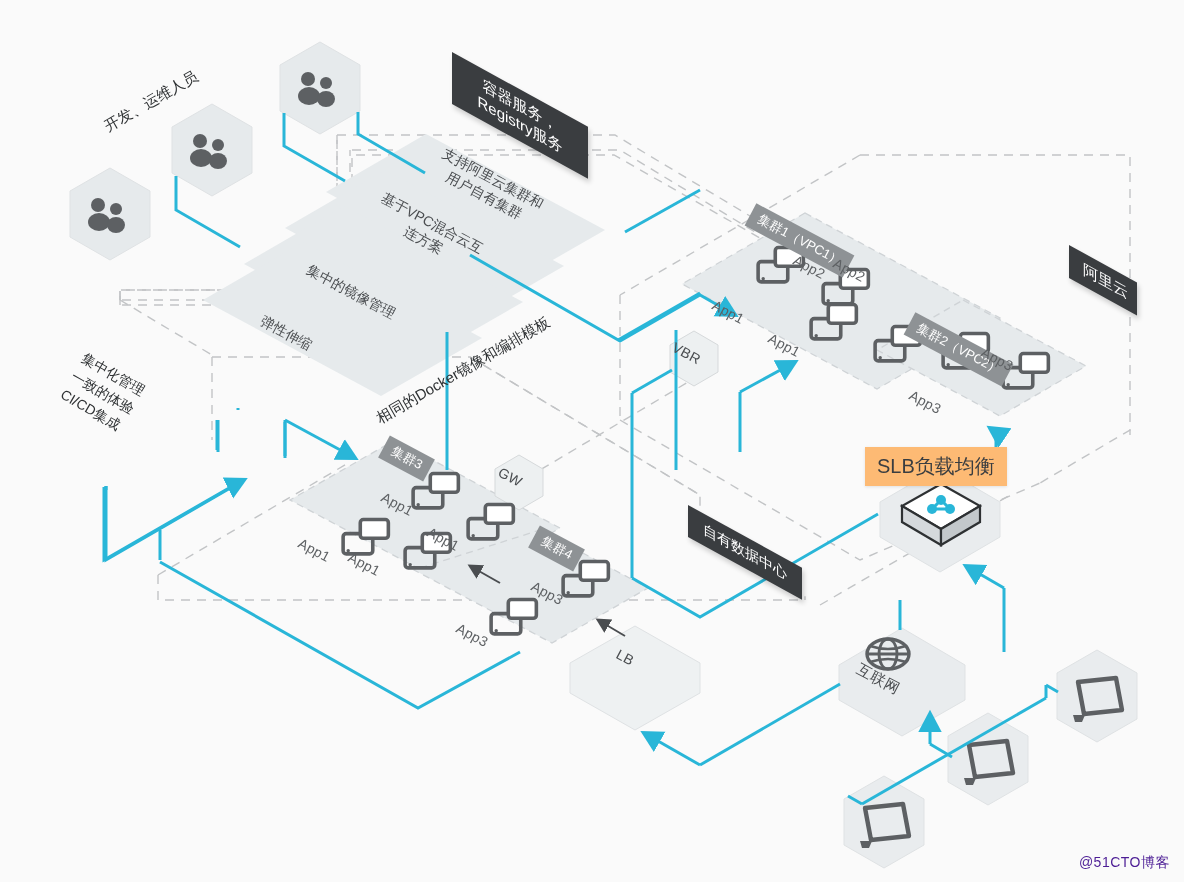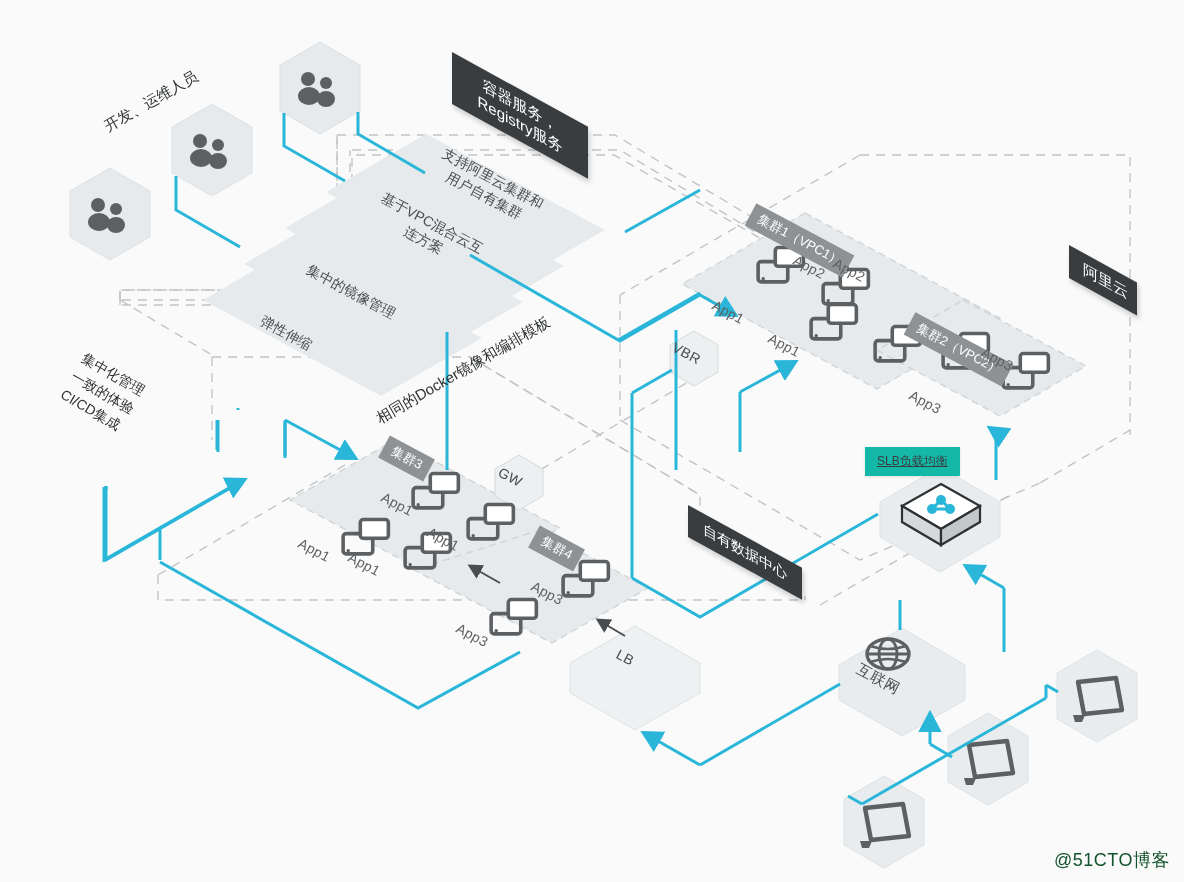--- a/index.html
+++ b/index.html
@@ -13,24 +13,23 @@
 
   
   .tag{
     position:absolute;background:#3a3d40;color:#ffffff;
     font-size:15px;line-height:1.25;text-align:center;
     padding:7px 14px;white-space:pre;
     box-shadow:2px 3px 5px rgba(0,0,0,.18);
   }
   
   .callout{
-    position:absolute;background:#14b8a6;color:#3a3d40;
-    font-size:12px;padding:6px 12px;white-space:nowrap;
+    position:absolute;background:#fdba74;color:#3a3d40;
+    font-size:20px;padding:6px 12px;white-space:nowrap;
     box-shadow:0 1px 3px rgba(0,0,0,.10);
-    text-decoration:underline;
   }
   
   .chip{
     position:absolute;background:#8e9295;color:#ffffff;
     font-size:13px;padding:3px 9px 4px 9px;white-space:nowrap;
   }
   .app-txt{
     position:absolute;color:#5d6063;font-size:14px;white-space:nowrap;
     transform-origin:0 0;letter-spacing:.3px;
   }
@@ -40,22 +39,22 @@
   }
   .side-txt{
     position:absolute;color:#2e3133;font-size:14px;line-height:1.5;
     white-space:pre;transform-origin:0 0;
   }
   .hexlabel{
     position:absolute;color:#4a4d50;font-size:14px;white-space:nowrap;
     transform-origin:0 0;letter-spacing:.5px;
   }
   .watermark{
-    position:absolute;right:14px;bottom:10px;color:#14532d;
-    font-size:18px;letter-spacing:.5px;
+    position:absolute;right:14px;bottom:10px;color:#4c1d95;
+    font-size:14px;letter-spacing:.5px;
   }
 </style>
 </head>
 <body>
 
 <div id="stage">
 
   <svg id="diagram" viewBox="0 0 1184 882">
     <defs>
       <marker id="arrowCyan" markerWidth="9" markerHeight="9" refX="6" refY="4.5" orient="auto" markerUnits="strokeWidth">

